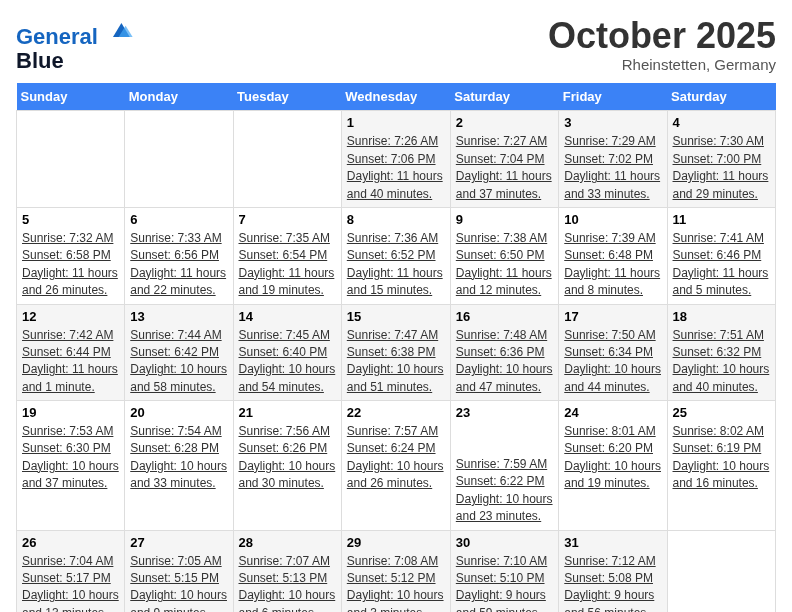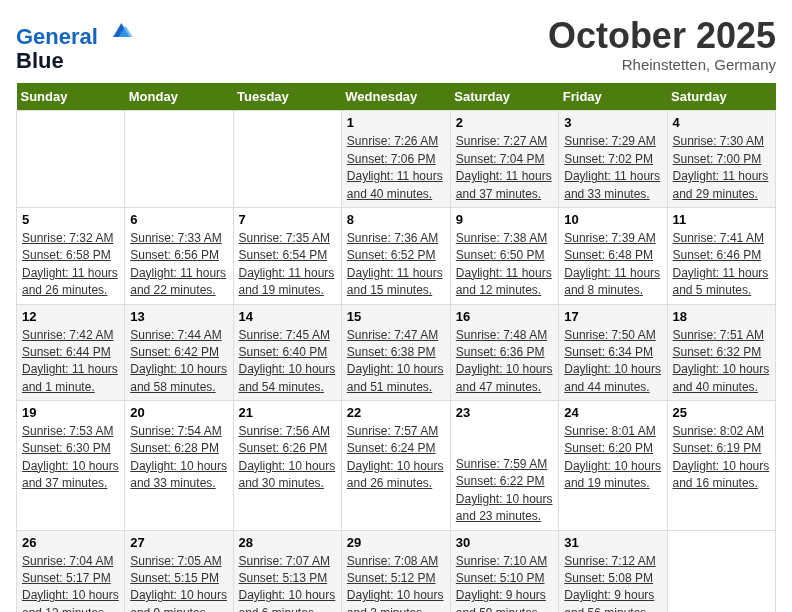--- a/index.html
+++ b/index.html
@@ -46,21 +46,21 @@
     .location {
       font-size: 15px;
       color: #555;
     }
     table {
       width: 100%;
       border-collapse: collapse;
       font-size: 11px;
     }
     thead tr {
-      background-color: #4d7c0f;
+      background-color: #3b82f6;
       color: white;
     }
     thead th {
       padding: 6px 4px;
       text-align: left;
       font-size: 13px;
       font-weight: bold;
     }
     tbody tr {
       vertical-align: top;

